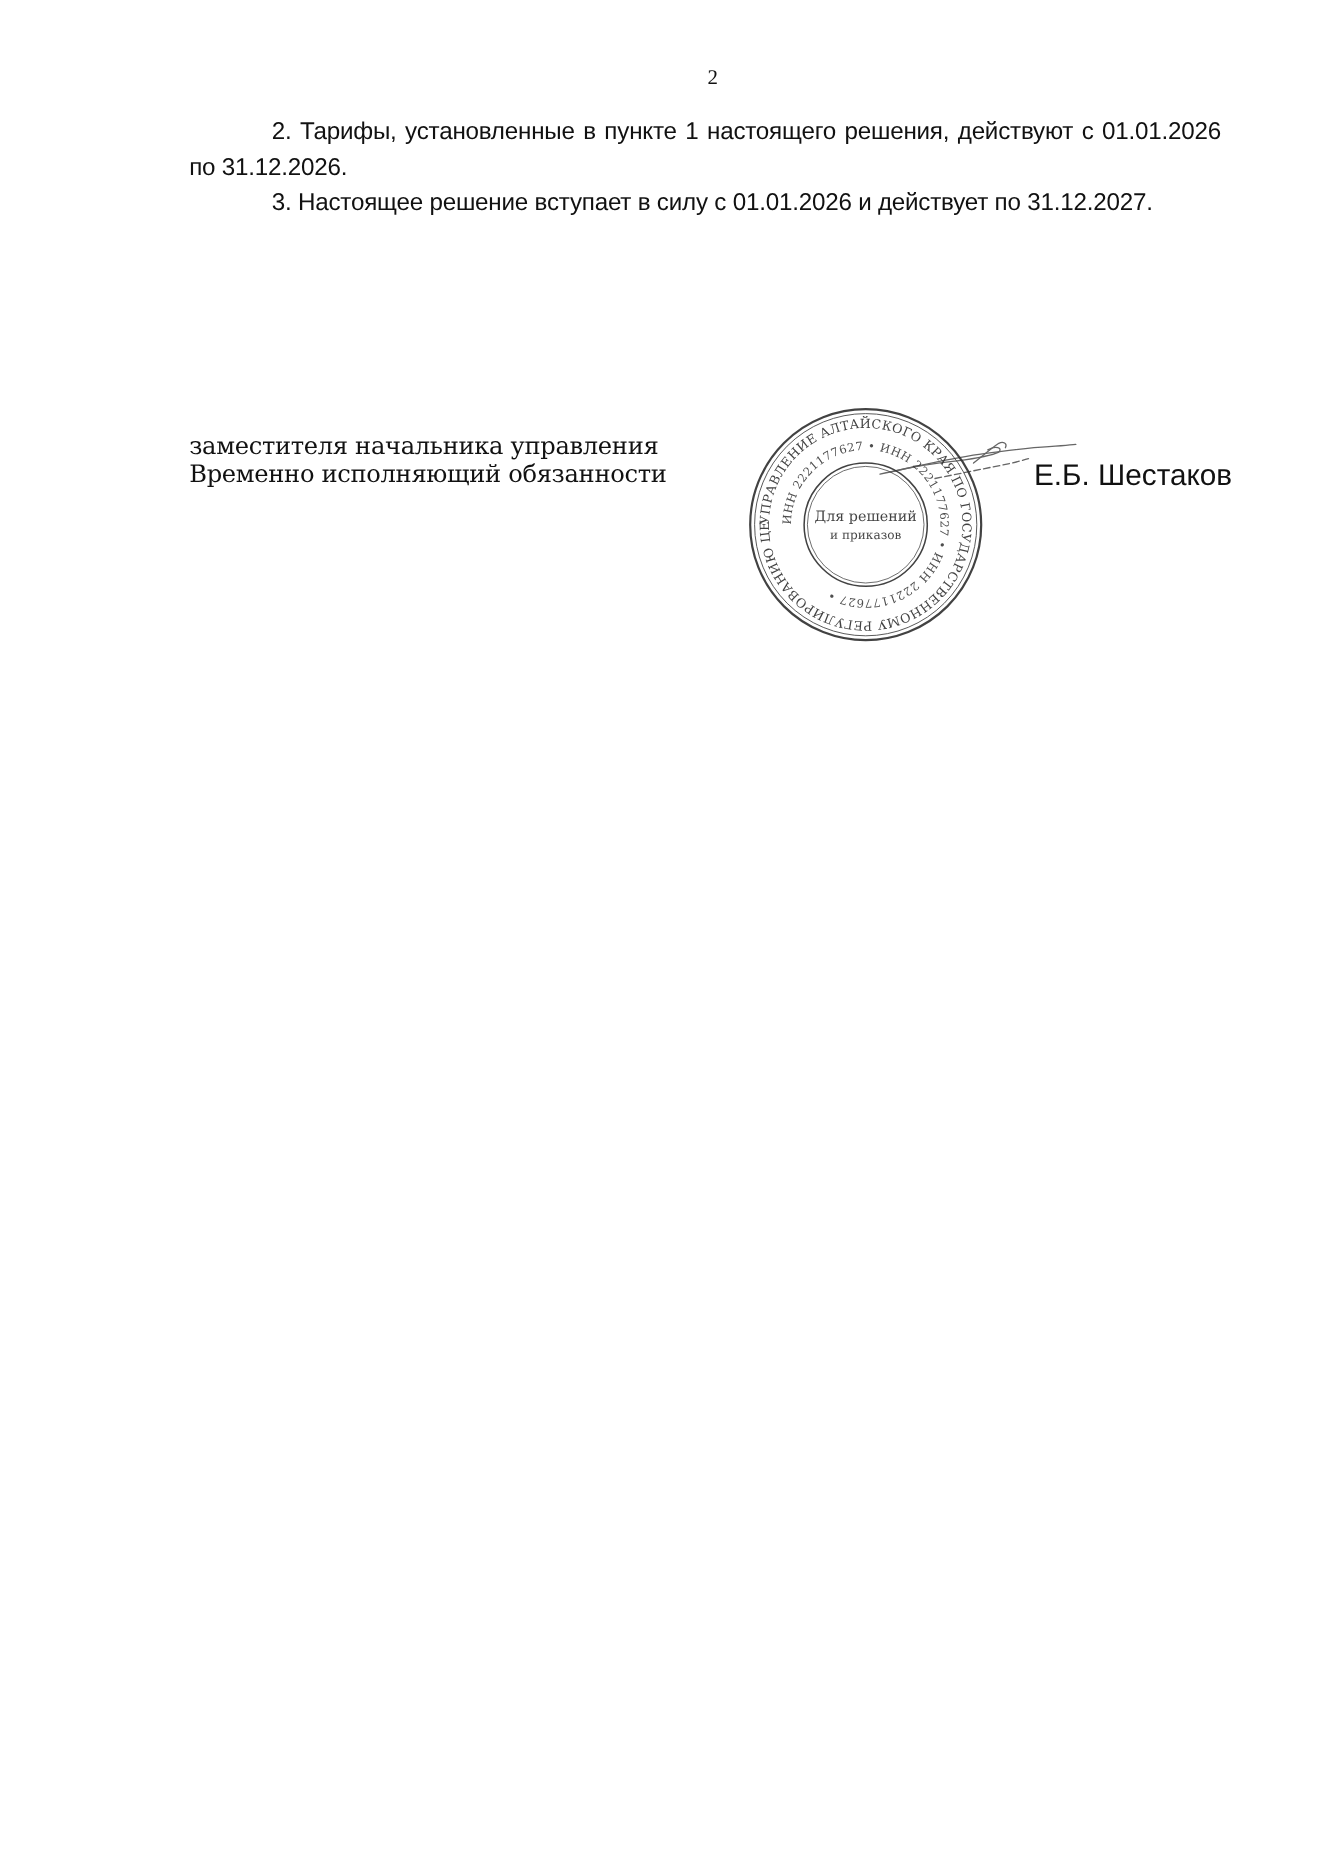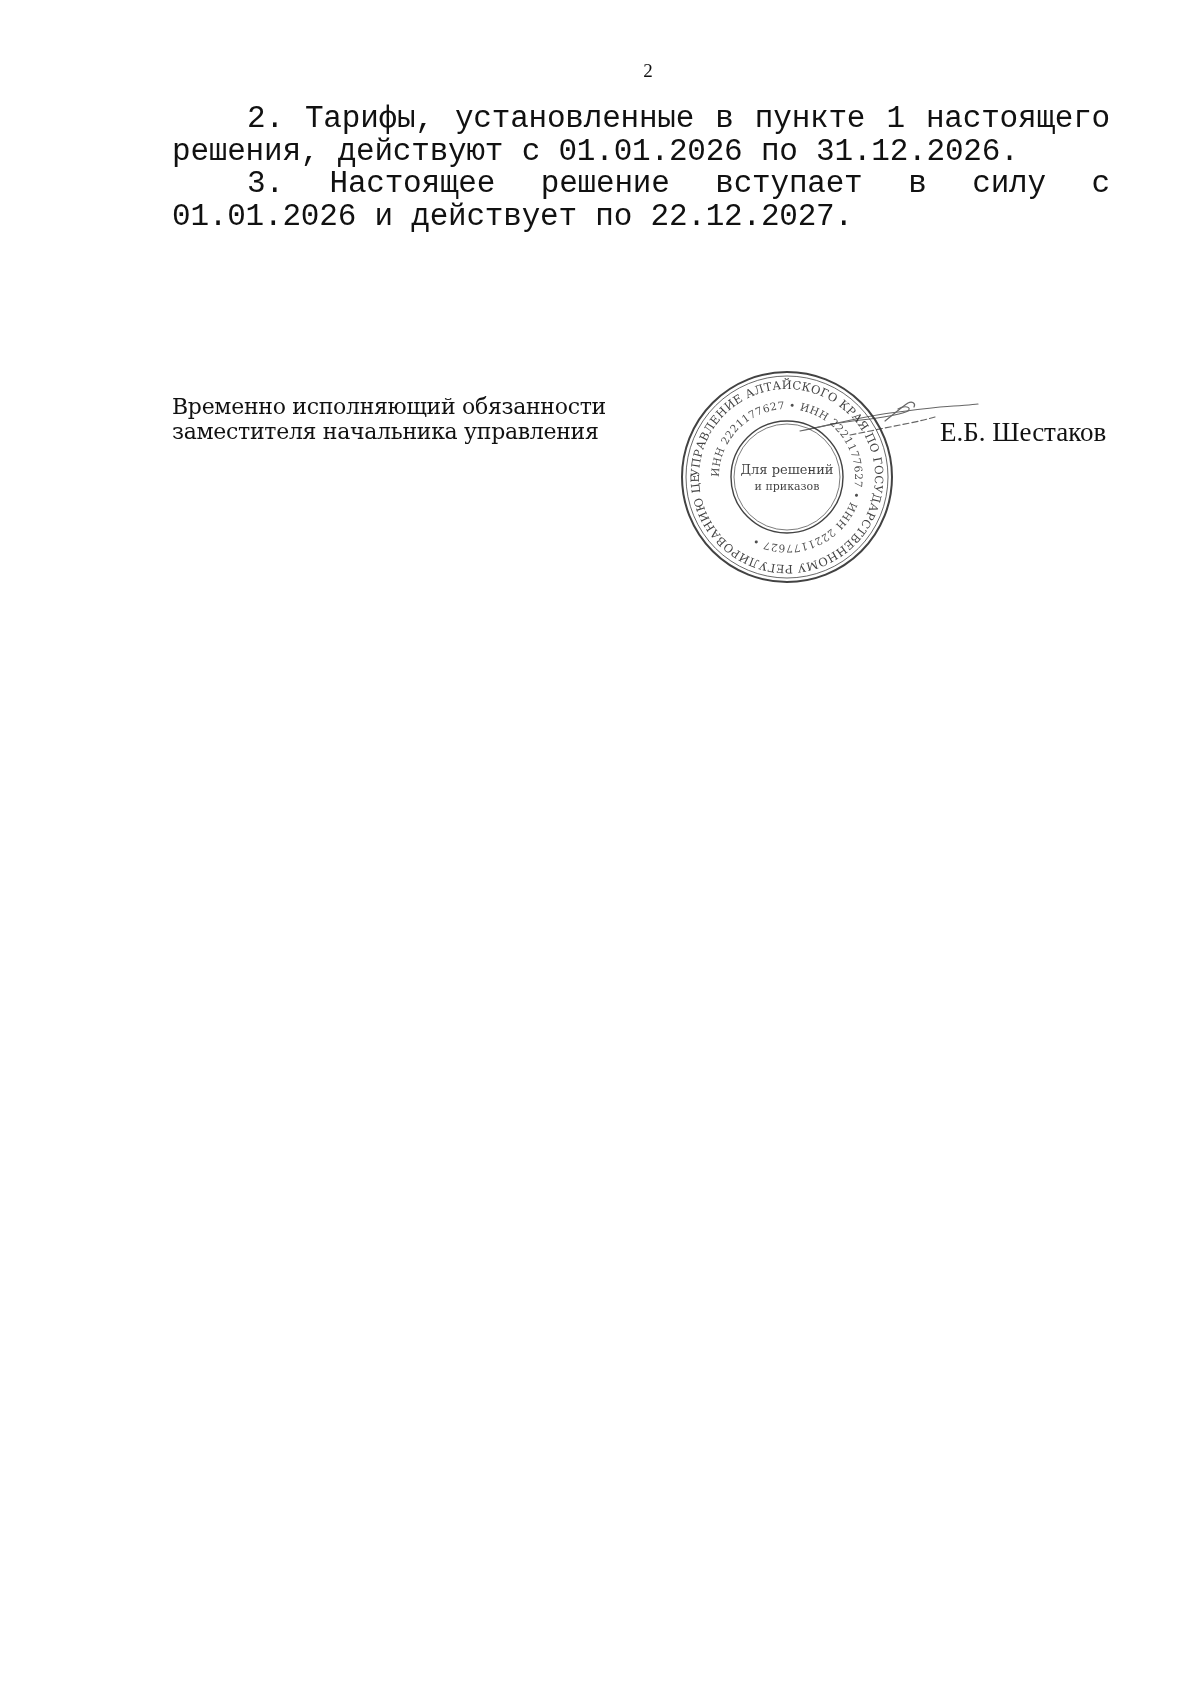--- a/index.html
+++ b/index.html
@@ -1,45 +1,45 @@
 <!DOCTYPE html>
 <html><head>
   <meta charset="utf-8">
   <style>
     html, body { margin: 0; padding: 0; background: #ffffff; }
     body { width: 1200px; height: 1696px; position: relative; overflow: hidden;
            font-family: "DejaVu Serif", "Liberation Serif", serif; color: #111; }
     .page-number { position: absolute; left: 0; width: 1296px; top: 60px; text-align: center;
                    font-family: "Liberation Serif", serif; font-size: 19px; }
     .body-text { position: absolute; left: 172px; width: 938px; top: 103px;
-                 font-family: Liberation Mono, monospace; font-size: 31px; line-height: 32.5px;
+                 font-family: Liberation Sans, sans-serif; font-size: 22px; line-height: 32.5px;
                  text-align: justify; letter-spacing: -0.2px; }
     .para { margin: 0; text-indent: 75px; text-align-last: left; }
     .sig-position { position: absolute; left: 172px; top: 394px;
                     font-family: "DejaVu Serif", serif; font-size: 22px; line-height: 25px; letter-spacing: -0.3px; }
     .sig-name { position: absolute; left: 940px; top: 417px;
-                font-family: Liberation Serif, serif; font-size: 27px; }
+                font-family: Liberation Sans, sans-serif; font-size: 27px; }
     .stamp { position: absolute; left: 672px; top: 366px; width: 230px; height: 222px; }
     .signature { position: absolute; left: 790px; top: 395px; width: 190px; height: 50px; }
   </style>
 </head>
 <body>
 
 <div>
 
   <div class="page-number">2</div>
 
   <div class="body-text">
     <p class="para">2. Тарифы, установленные в пункте 1 настоящего решения, действуют с 01.01.2026 по 31.12.2026.</p>
-    <p class="para">3. Настоящее решение вступает в силу с 01.01.2026 и действует по 22.12.2027.</p>
+    <p class="para">3. Настоящее решение вступает в силу с 01.01.2026 и действует по 31.12.2027.</p>
   </div>
 
   <div class="sig-position">
+    <div>заместителя начальника управления</div>
     <div>Временно исполняющий обязанности</div>
-    <div>заместителя начальника управления</div>
   </div>
 
   <svg class="stamp" viewBox="0 0 230 222" xmlns="http://www.w3.org/2000/svg">
     <defs>
       <path id="outerArc" d="M 115,111 m -88,0 a 88,88 0 1,1 176,0 a 88,88 0 1,1 -176,0"></path>
       <path id="innerArc" d="M 115,111 m -68,0 a 68,68 0 1,1 136,0 a 68,68 0 1,1 -136,0"></path>
     </defs>
     <g fill="none" stroke="#222" opacity="0.85">
       <circle cx="115" cy="111" r="105" stroke-width="2"></circle>
       <circle cx="115" cy="111" r="101" stroke-width="0.8"></circle>

